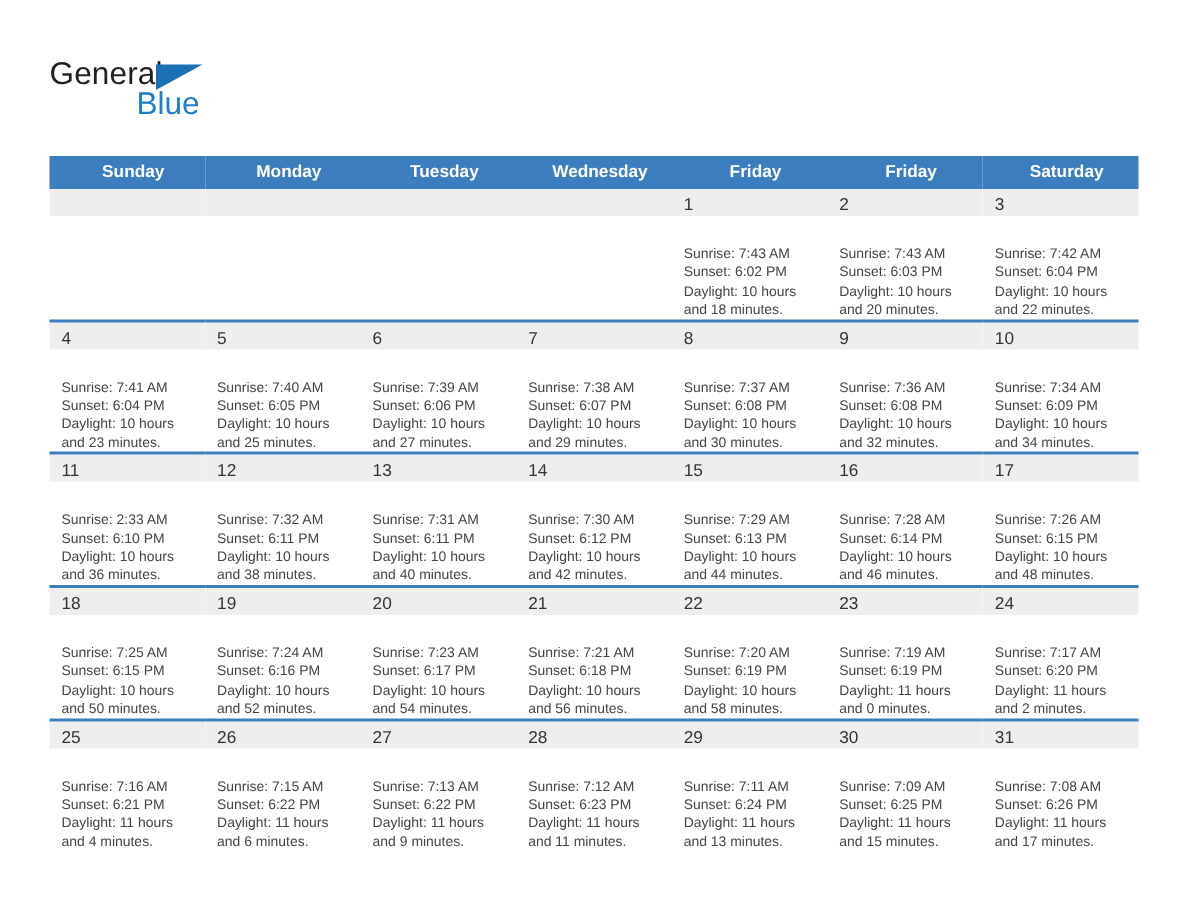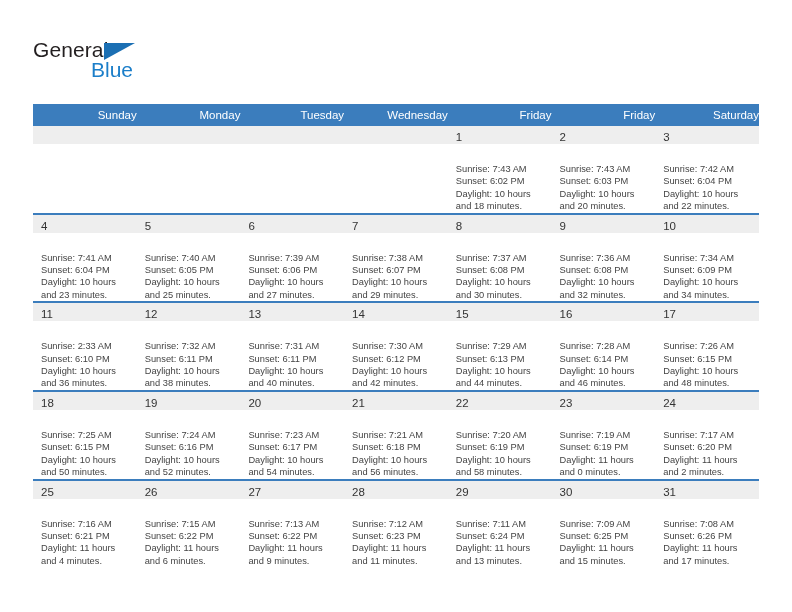--- a/index.html
+++ b/index.html
@@ -90,22 +90,22 @@
     left: 33px;
     top: 104px;
     width: 726px;
     border-collapse: collapse;
     table-layout: fixed;
   }
   .calendar th {
     background: #3b7dbd;
     color: #ffffff;
     font-size: 11.5px;
-    font-weight: normal;
-    text-align: right;
+    font-weight: bold;
+    text-align: center;
     padding: 5px 0 5px 8px;
     height: 11px;
     border: none;
   }
   .calendar td {
     vertical-align: top;
     padding: 0;
     border: none;
     border-top: 2px solid #3b7dbd;
     background: #ffffff;

